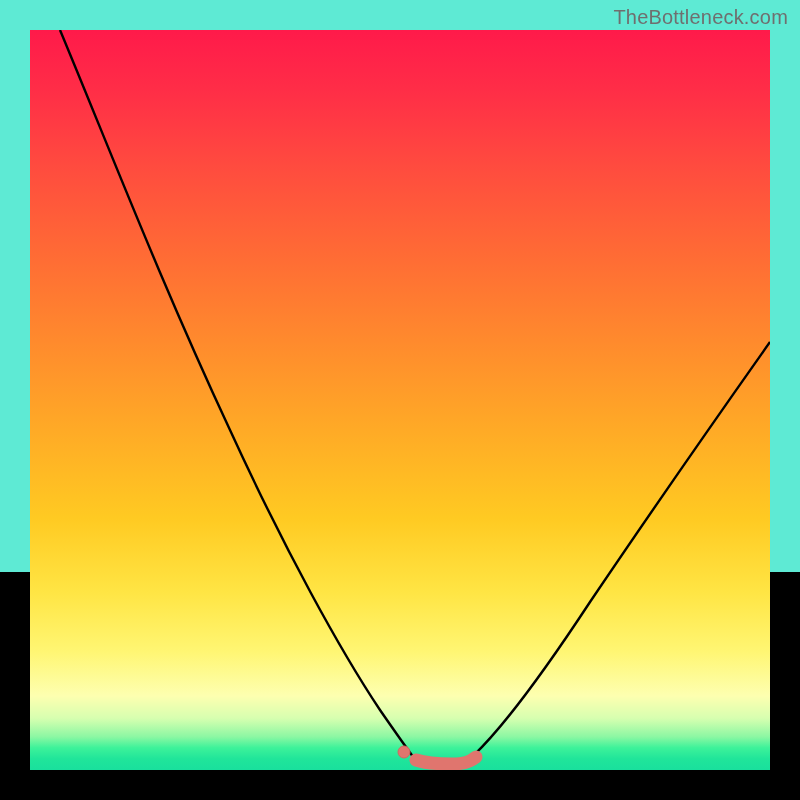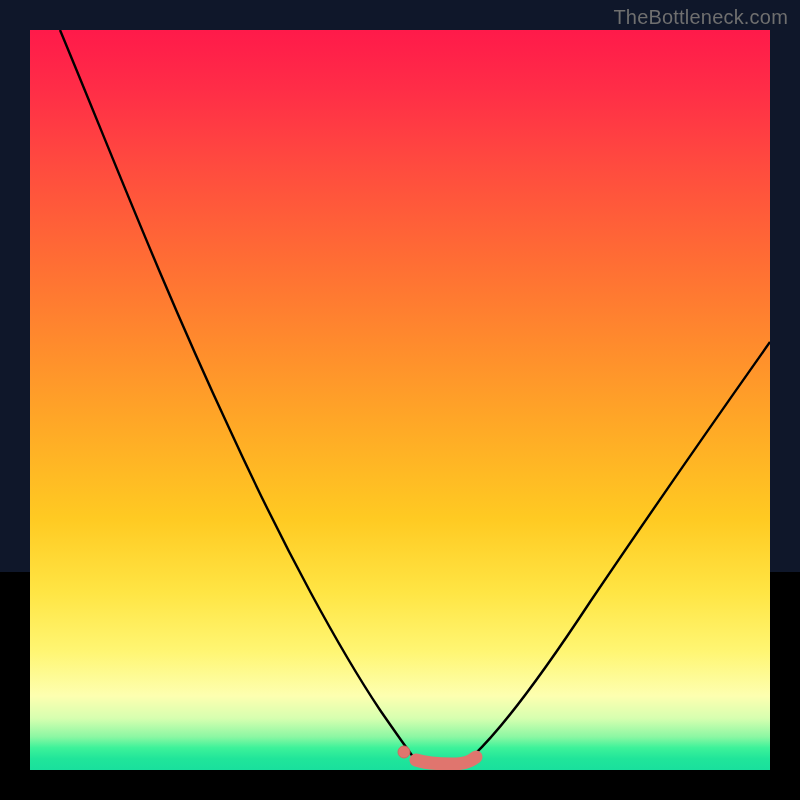--- a/index.html
+++ b/index.html
@@ -9,21 +9,21 @@
     height: 800px;
     background: #000;
     overflow: hidden;
   }
   .frame {
     position: absolute;
     left: 0;
     top: 0;
     width: 800px;
     height: 572px;
-    background: #0f172a;
+    background: #5eead4;
   }
   .plot {
     position: absolute;
     left: 30px;
     top: 30px;
     width: 740px;
     height: 740px;
     
     background: linear-gradient(
       to bottom,

